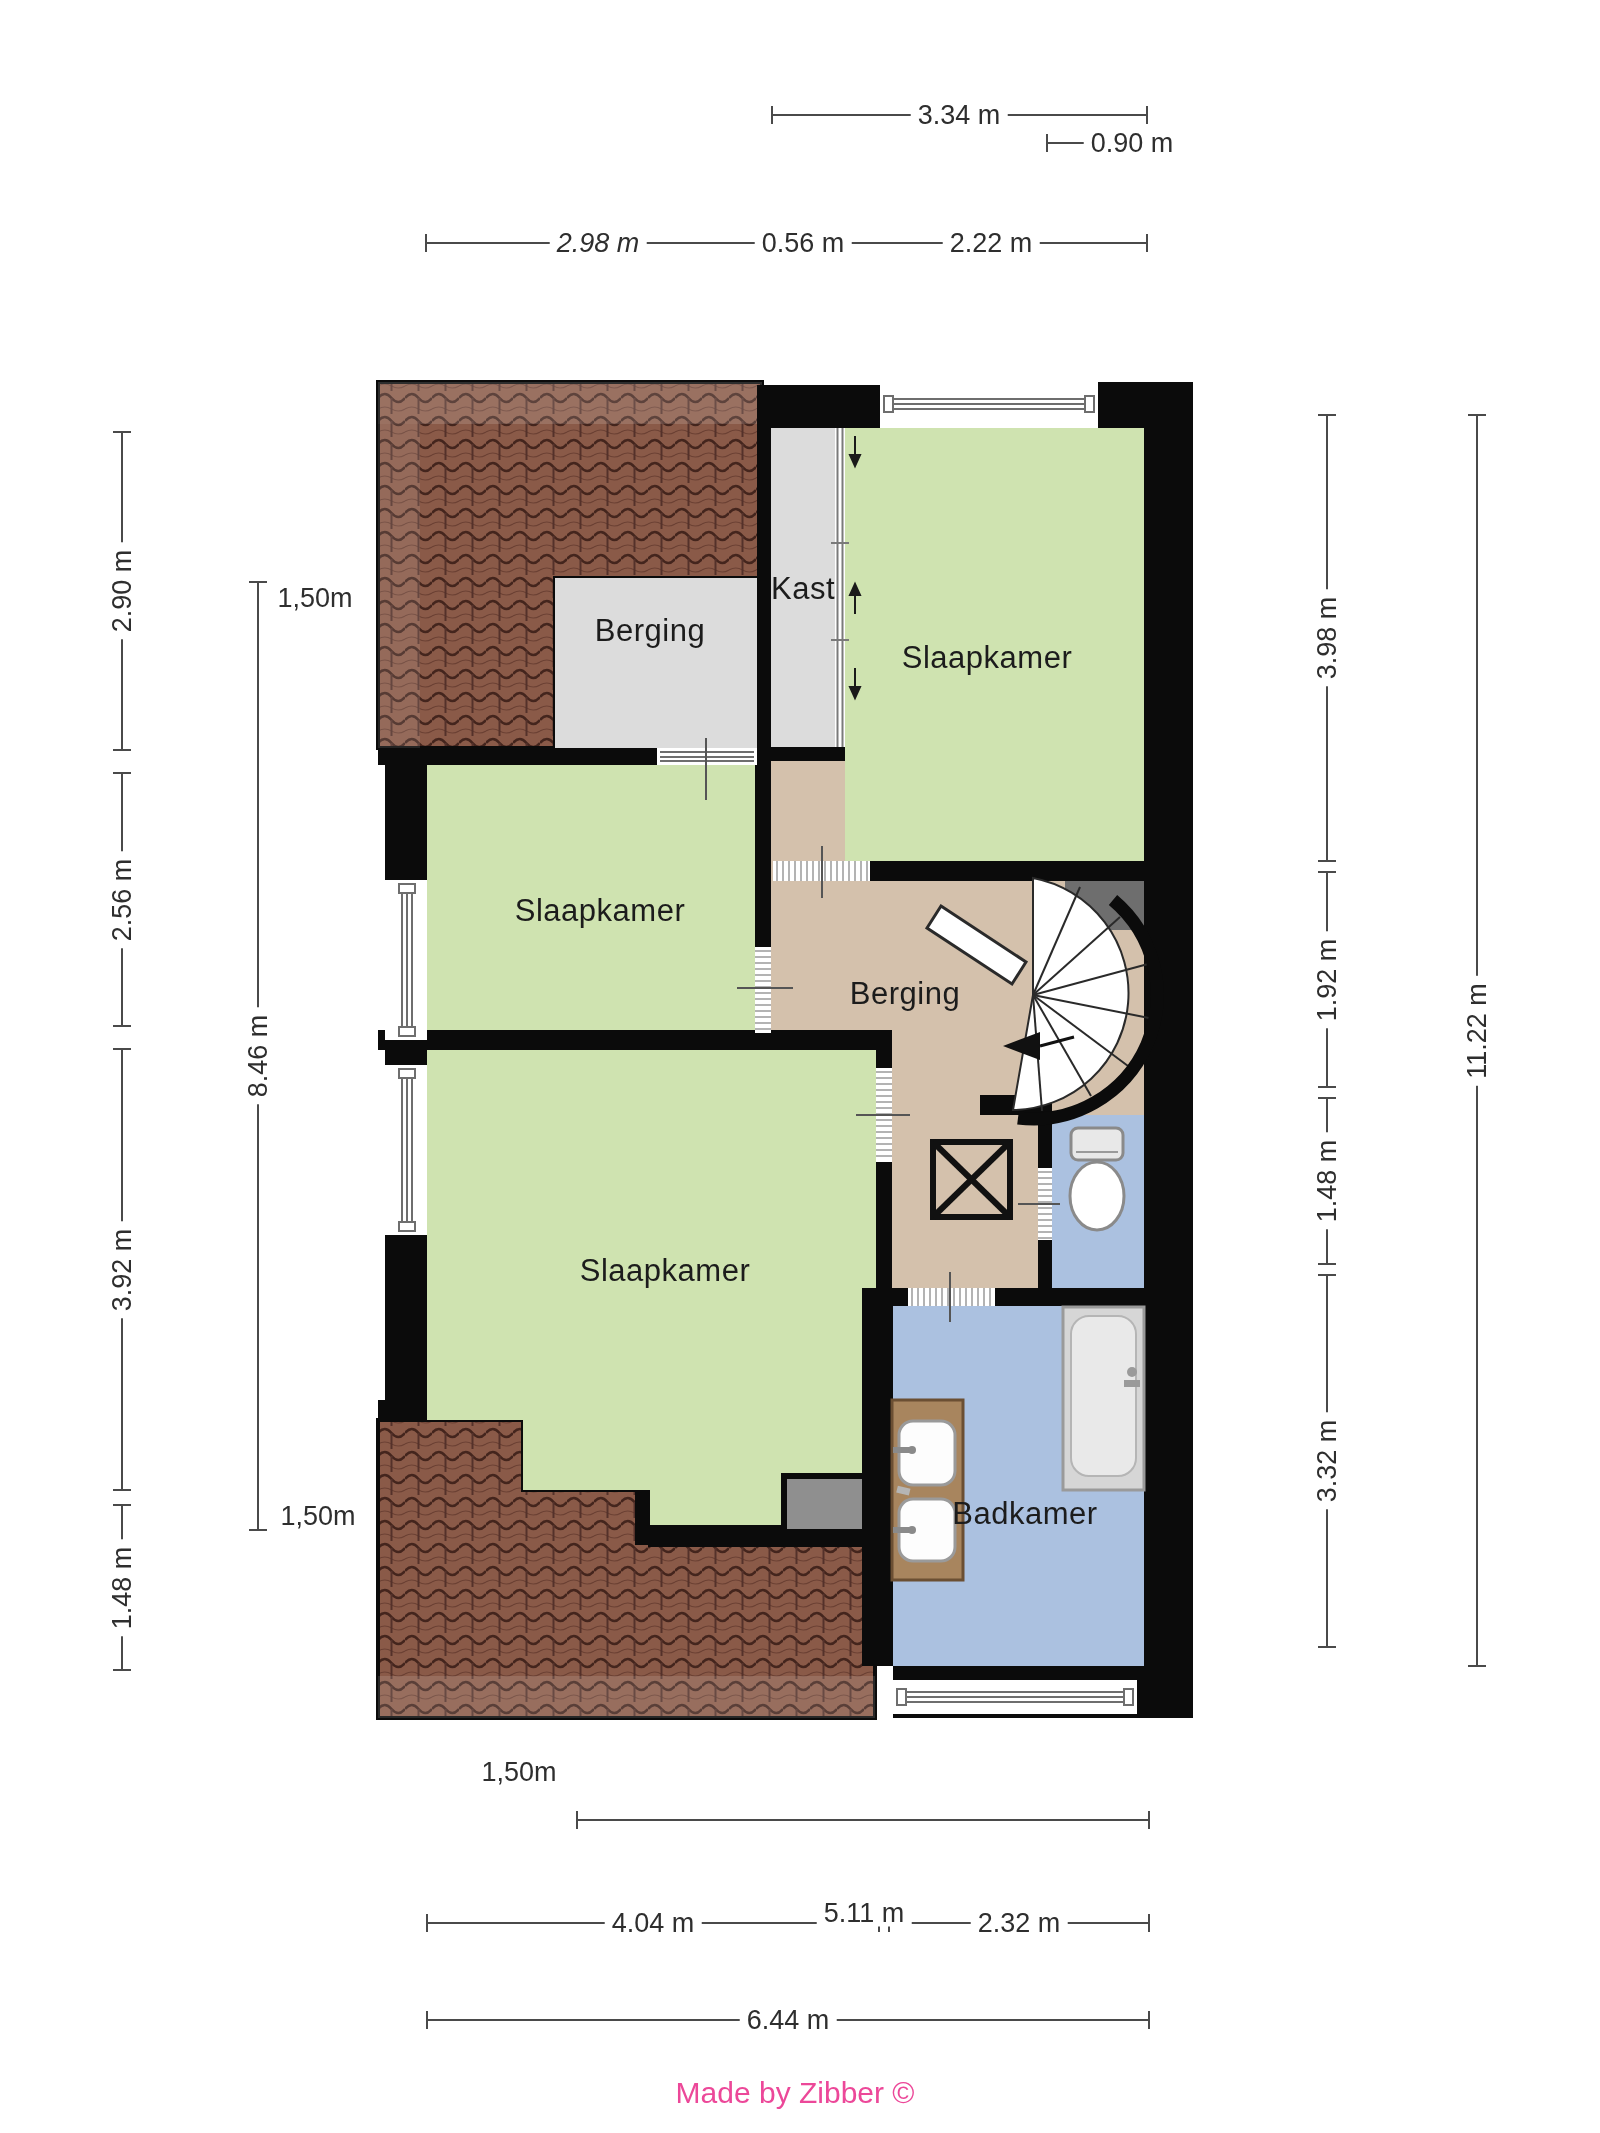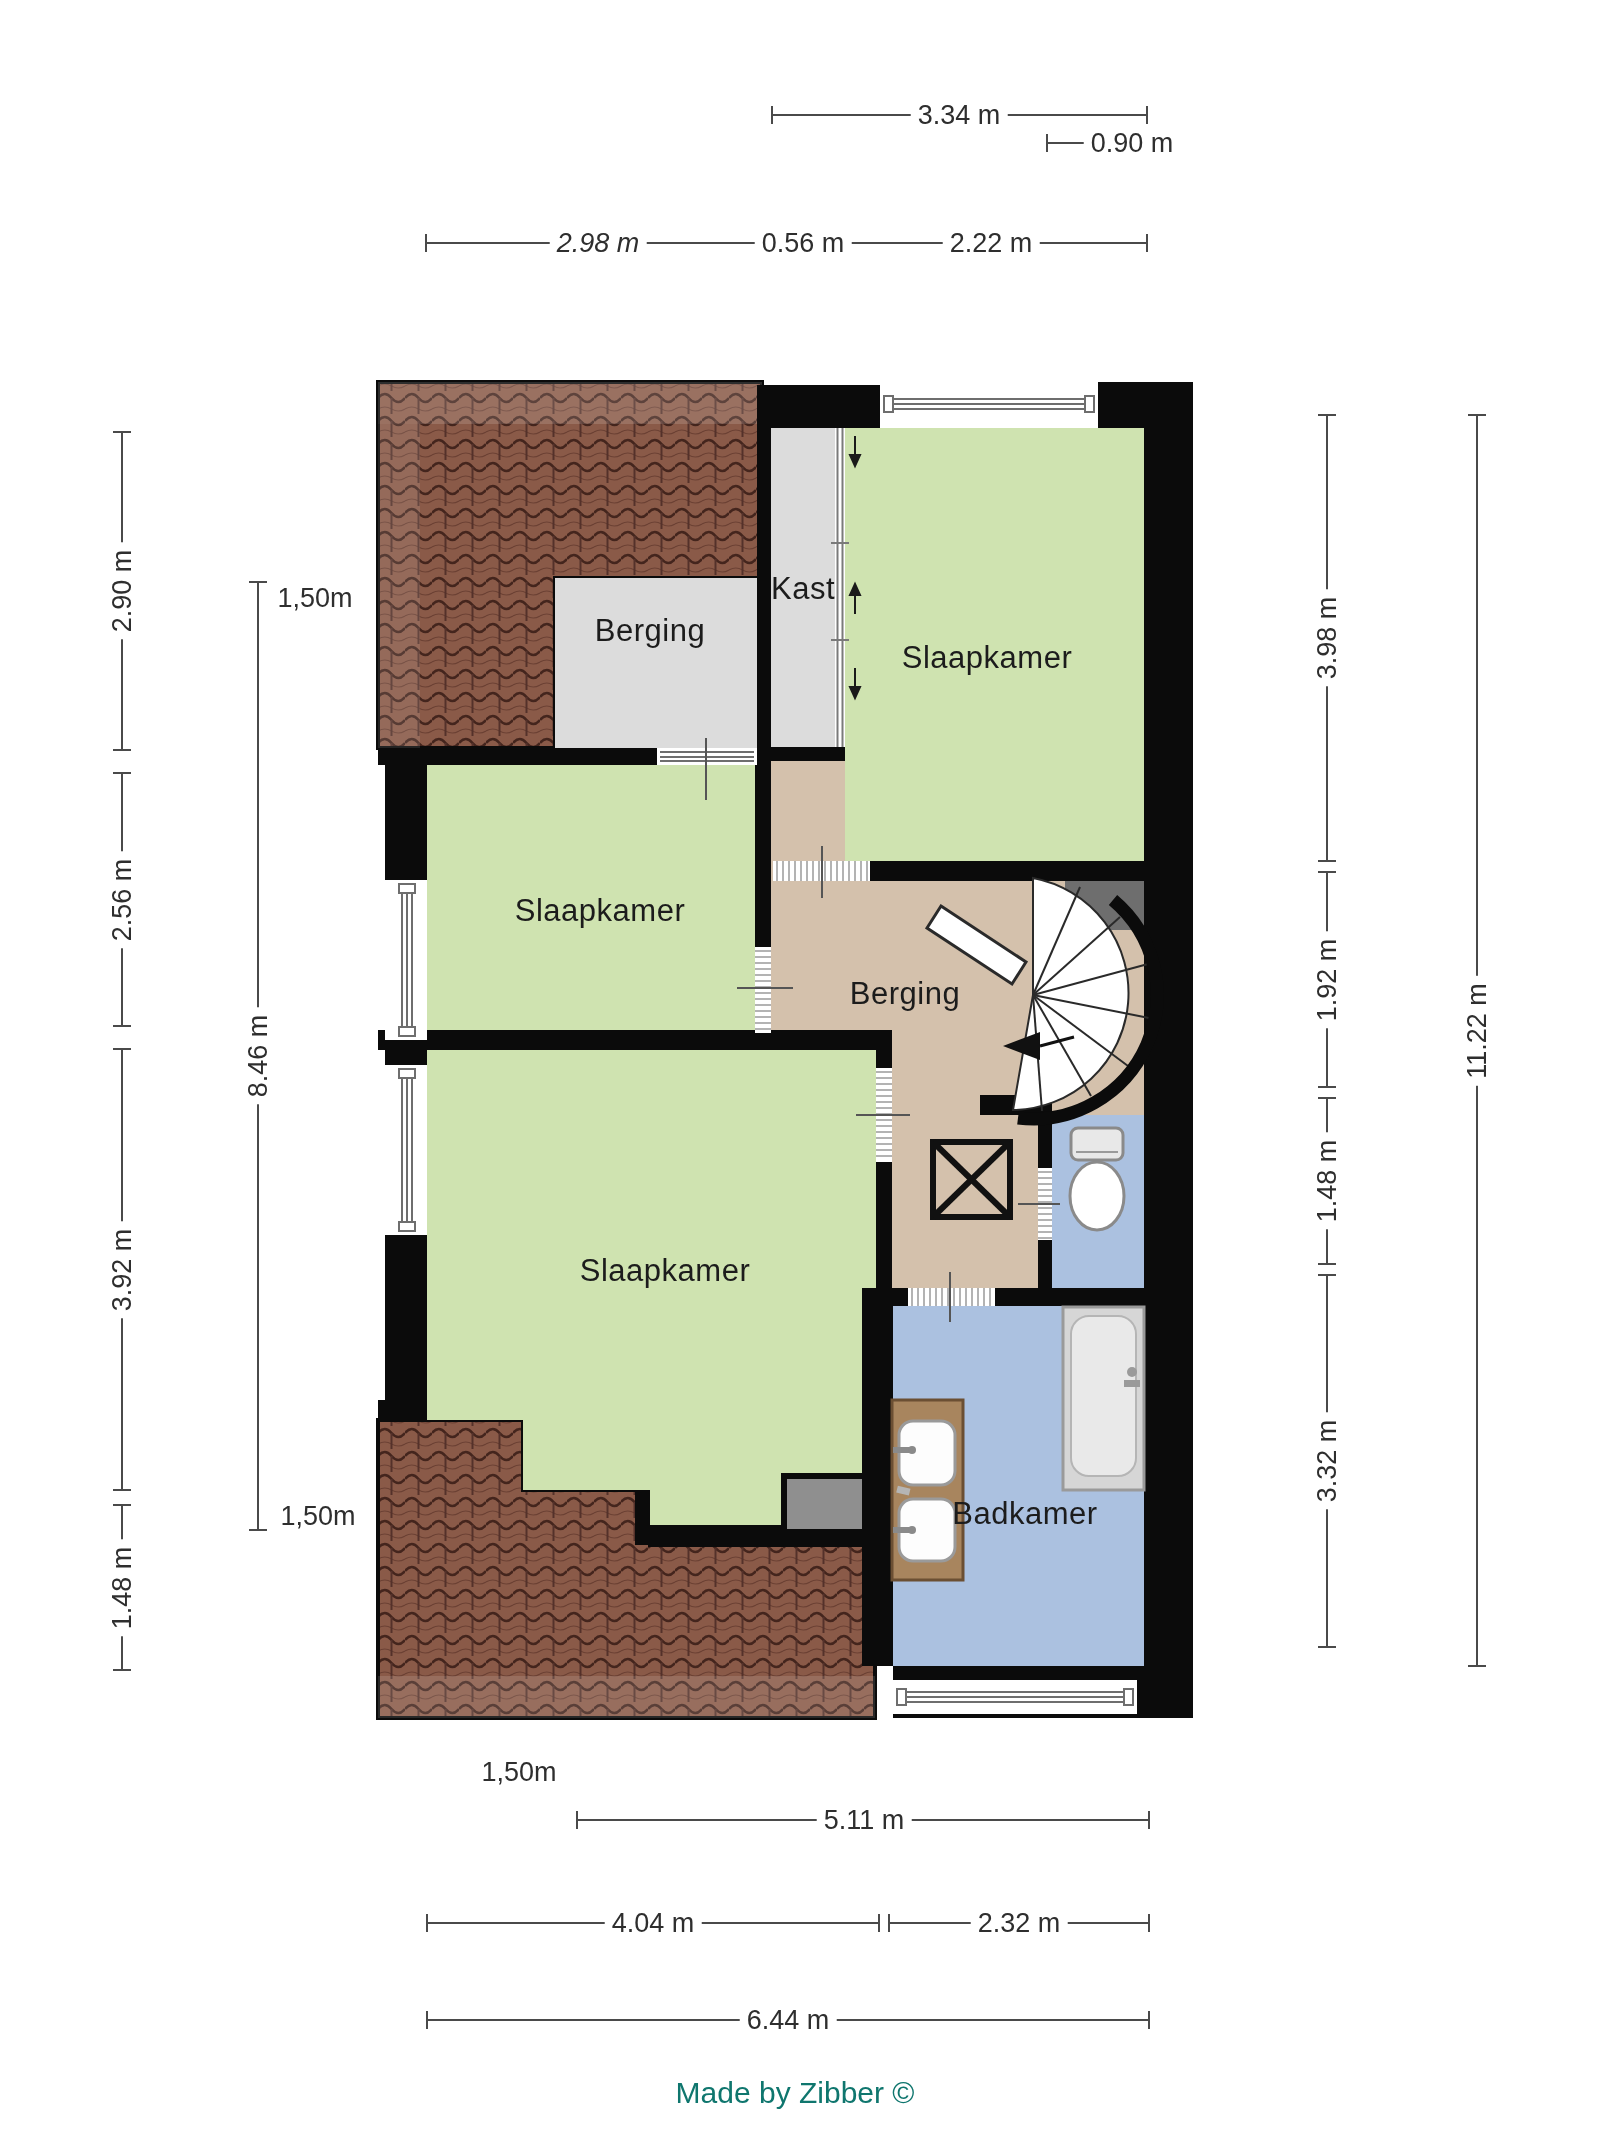--- a/index.html
+++ b/index.html
@@ -5,21 +5,21 @@
   html,body{margin:0;padding:0;background:#ffffff;}
   .page{position:relative;width:1600px;height:2133px;background:#fff;overflow:hidden;
         font-family:"Liberation Sans", sans-serif;}
   svg{position:absolute;left:0;top:0;}
   .lbl{position:absolute;transform:translate(-50%,-50%);font-size:27px;color:#2e2e2e;
        background:#fff;padding:0 7px;white-space:nowrap;line-height:1;}
   .lbl.rot{transform:translate(-50%,-50%) rotate(-90deg);}
   .lbl.nobg{background:transparent;padding:0;}
   .room{position:absolute;transform:translate(-50%,-50%);font-size:31px;color:#1c1c1c;
         background:transparent;white-space:nowrap;line-height:1;letter-spacing:.5px;}
-  .footer{position:absolute;transform:translate(-50%,-50%);font-size:30px;color:#0f766e;white-space:nowrap;}
+  .footer{position:absolute;transform:translate(-50%,-50%);font-size:30px;color:#ec4899;white-space:nowrap;}
 </style>
 </head>
 <body>
 
 <div class="page">
 
 <svg width="1600" height="2133" viewBox="0 0 1600 2133">
   <defs>
     <pattern id="tiles" width="27" height="23" patternUnits="userSpaceOnUse">
       <rect width="27" height="23" fill="#8a5a48"></rect>
@@ -305,20 +305,20 @@
 <div class="lbl nobg" style="left:315px;top:598px;">1,50m</div>
 <div class="lbl nobg" style="left:318px;top:1516px;">1,50m</div>
 
 <div class="lbl rot" style="left:1327px;top:638px;">3.98 m</div>
 <div class="lbl rot" style="left:1327px;top:980px;">1.92 m</div>
 <div class="lbl rot" style="left:1327px;top:1181px;">1.48 m</div>
 <div class="lbl rot" style="left:1327px;top:1461px;">3.32 m</div>
 <div class="lbl rot" style="left:1477px;top:1031px;">11.22 m</div>
 
 <div class="lbl nobg" style="left:519px;top:1772px;">1,50m</div>
-<div class="lbl" style="left:864px;top:1820px;">5.11 m</div>
+<div class="lbl" style="left:864px;top:1913px;">5.11 m</div>
 <div class="lbl" style="left:653px;top:1923px;">4.04 m</div>
 <div class="lbl" style="left:1019px;top:1923px;">2.32 m</div>
 <div class="lbl" style="left:788px;top:2020px;">6.44 m</div>
 
 <div class="footer" style="left:795px;top:2093px;">Made by Zibber ©</div>
 
 </div>
 
 </body></html>

